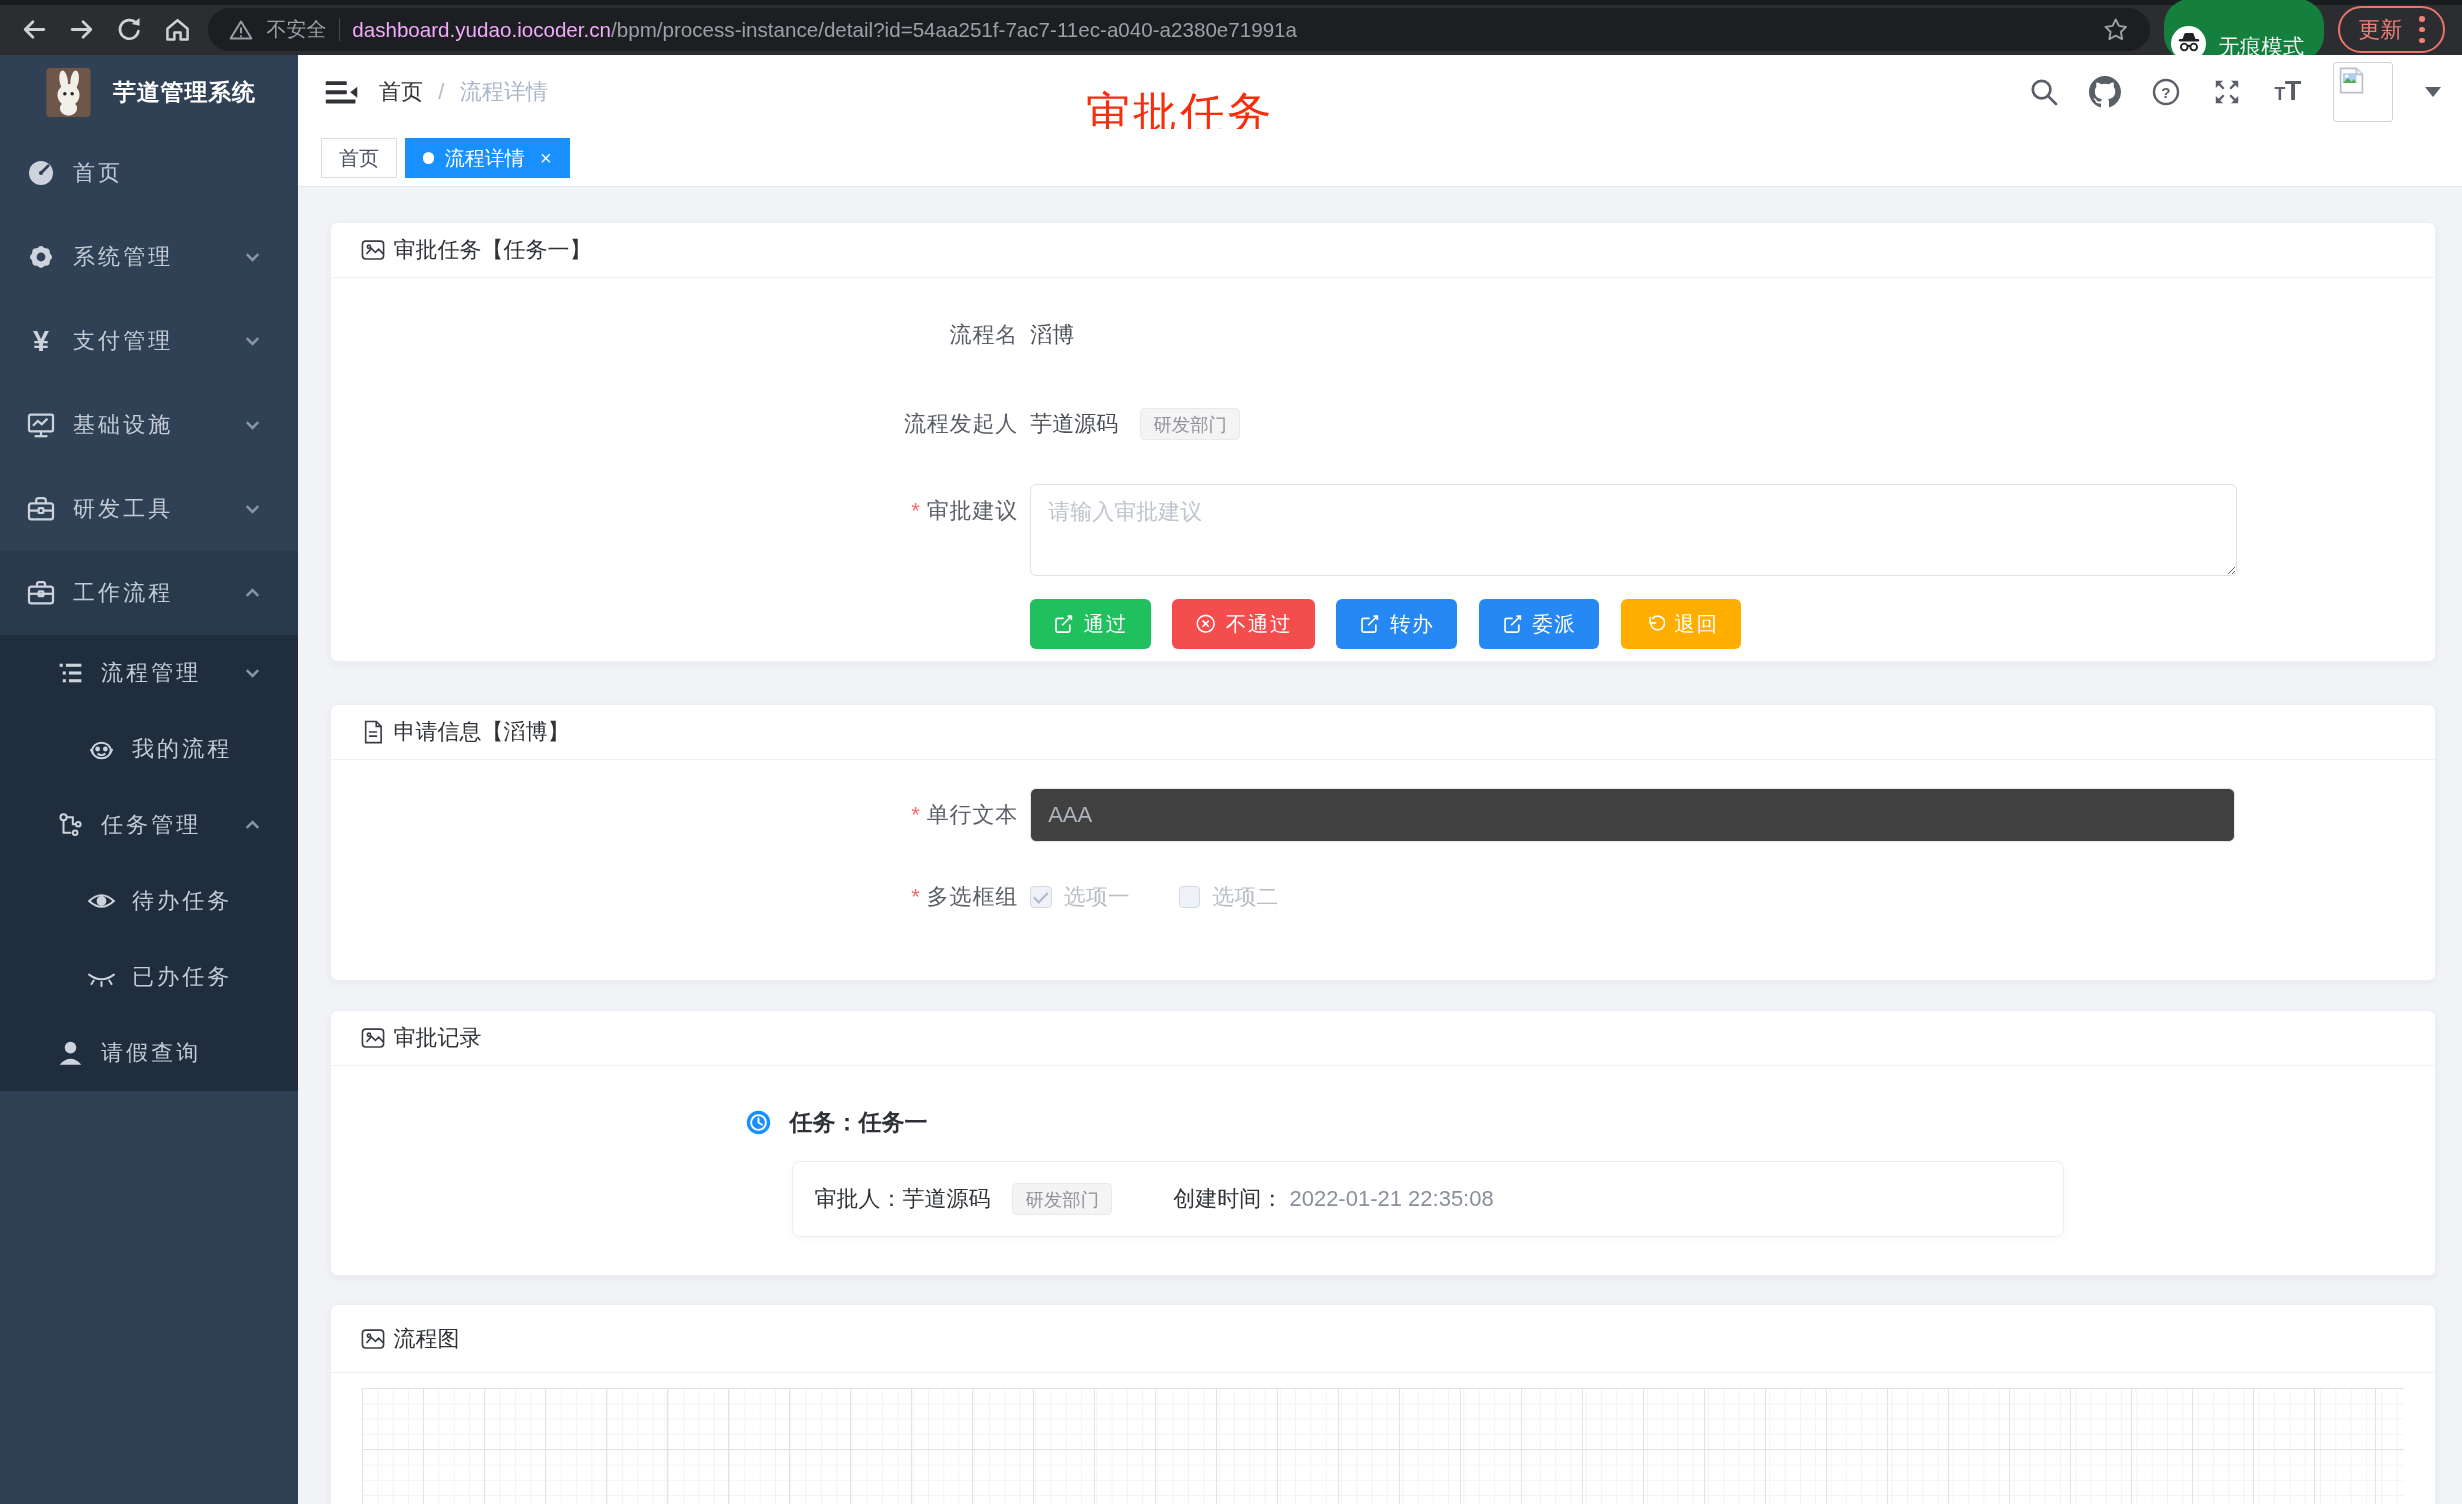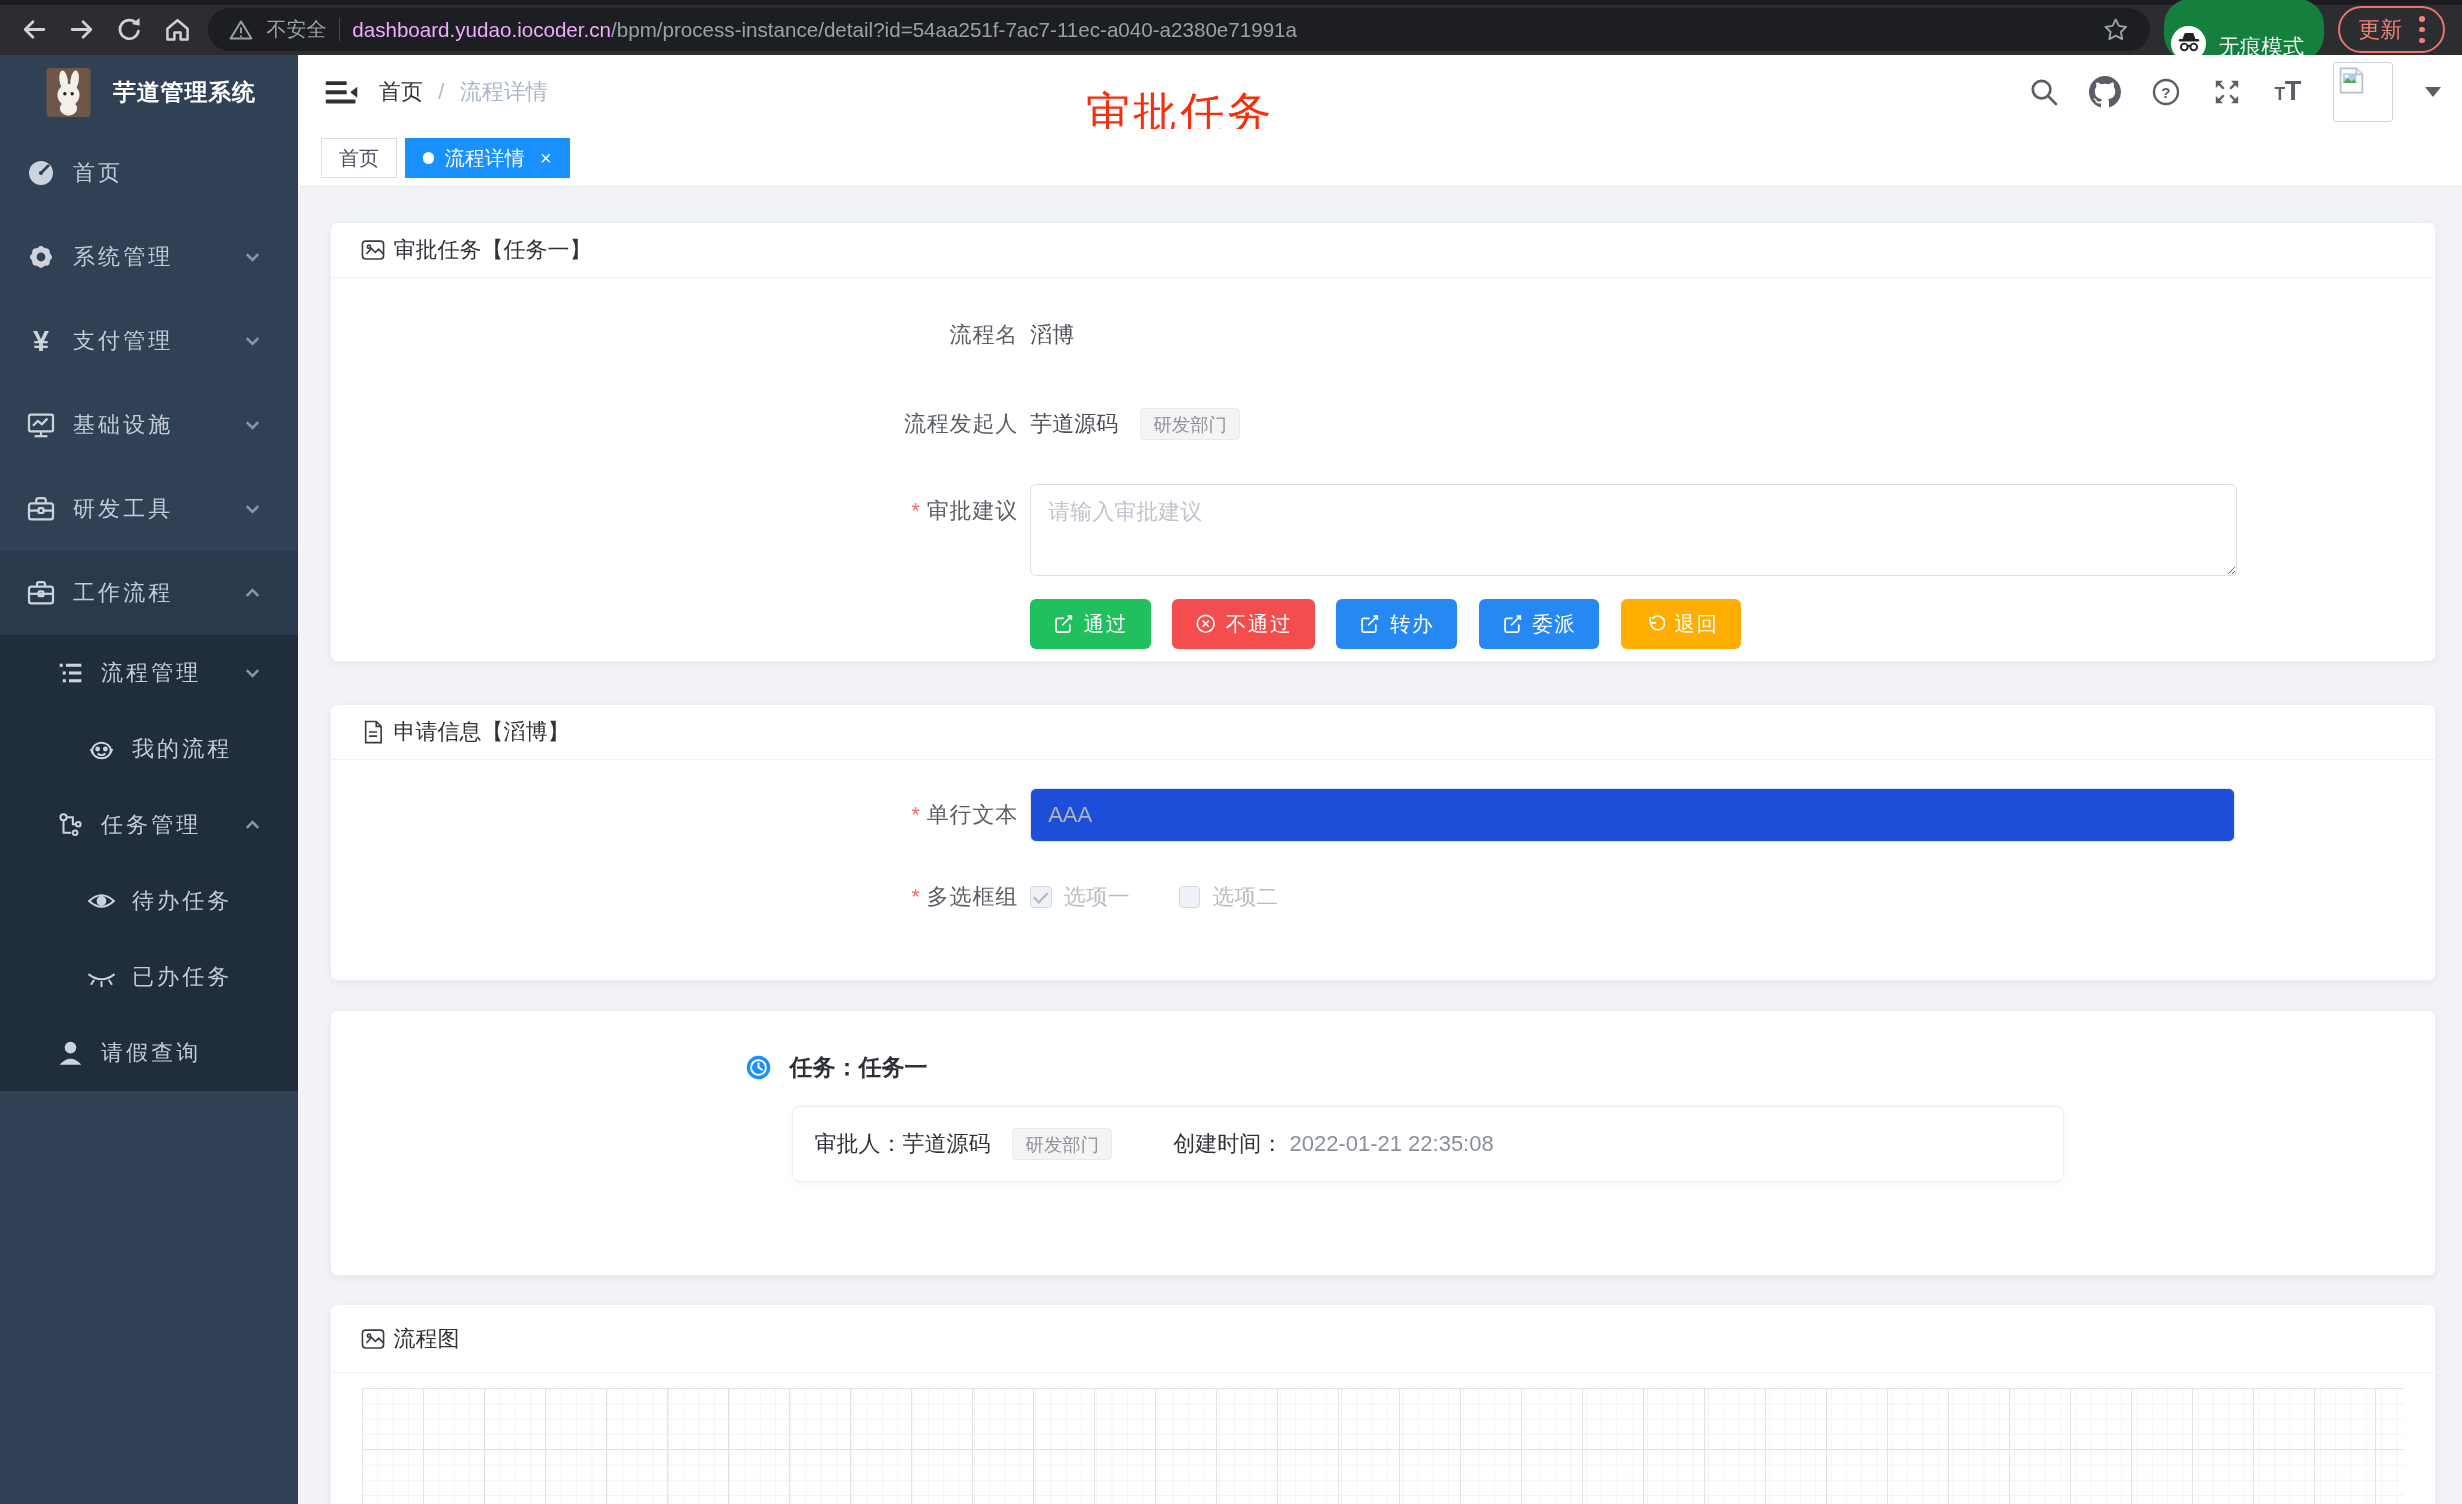--- a/index.html
+++ b/index.html
@@ -69,21 +69,21 @@
   .flabel{width:687px;text-align:right;font-size:22px;color:#5a5e66;flex:0 0 auto;letter-spacing:0.8px;}
   .req{color:#f56c6c;margin-right:6.1px;font-size:22px;}
   .fval{margin-left:12.2px;font-size:22px;color:#4a4e55;display:flex;align-items:center;}
   .tag{display:inline-block;margin-left:22px;padding:0 12.2px;height:32px;line-height:31px;background:#f4f4f5;border:0.8px solid #e9e9eb;border-radius:4.6px;font-size:18.4px;color:#909399;box-sizing:border-box;white-space:nowrap;}
   .suggest-ta{margin-left:12.2px;width:1207px;height:92px;border:0.8px solid #dcdfe6;border-radius:6.1px;font-size:22px;padding:12.2px 17px;color:#606266;box-sizing:border-box;resize:both;font-family:inherit;}
   .suggest-ta::placeholder{color:#bfc4cd;}
   .btnrow{display:flex;gap:21.4px;margin:23px 0 0 699px;}
   .btn{height:50px;border:none;border-radius:6.1px;color:#fff;font-size:20.6px;display:inline-flex;align-items:center;gap:9.2px;padding:0 23px;cursor:pointer;letter-spacing:1.5px;}
   .btn svg{width:21.4px;height:21.4px;}
   .b-green{background:#21c05f;} .b-red{background:#f34d4e;} .b-blue{background:#2688f3;} .b-yellow{background:#ffae00;}
-  .dis-input{margin-left:12.2px;width:1205px;height:54px;background:#1d4ed8;border:0.8px solid #e4e7ed;border-radius:6.1px;color:#aeb3bb;font-size:22px;padding:0 17px;box-sizing:border-box;}
+  .dis-input{margin-left:12.2px;width:1205px;height:54px;background:#404040;border:0.8px solid #e4e7ed;border-radius:6.1px;color:#aeb3bb;font-size:22px;padding:0 17px;box-sizing:border-box;}
   .cbgroup{margin-left:12.2px;display:flex;align-items:center;gap:49px;}
   .cbopt{display:flex;align-items:center;gap:12.2px;color:#b9bdc5;font-size:22px;}
   .cbox{width:21.4px;height:21.4px;border:0.8px solid #d4d9e1;border-radius:3.8px;background:#eef1f8;box-sizing:border-box;position:relative;}
   .cbox.checked::after{content:"";position:absolute;left:6.1px;top:1.5px;width:6.1px;height:11.5px;border:solid #b2b8c2;border-width:0 2.3px 2.3px 0;transform:rotate(45deg);}
   .tlrow{display:flex;align-items:center;gap:18.4px;margin:41px 0 0 415px;font-size:23px;color:#2d3136;font-weight:bold;}
   .clock{width:25px;height:25px;flex:0 0 auto;}
   .recbox{margin:23px 0 0 461px;width:1272px;height:76px;border:0.8px solid #e9edf4;border-radius:7.6px;box-shadow:0 1.5px 7.6px rgba(0,0,0,.04);display:flex;align-items:center;padding:0 21.4px;font-size:22px;color:#2f3337;box-sizing:border-box;}
   .recbox .time-lbl{margin-left:61px;}
   .recbox .time-val{color:#8a909a;margin-left:6.1px;}
   .bpmn-grid{margin:15.3px 31px;height:321px;background-color:#fff;
@@ -525,20 +525,30 @@
           <span class="cbopt">
               <span class="cbox"></span>
               <span>选项二</span>
             </span>
         </span>
       </div>
     </div>
   </div>
 
   <div class="card" style="top:823px;height:266px;">
+    <div class="card-h">
+      <span class="cic">
+        <svg viewBox="0 0 32 32" fill="none" stroke="currentColor" stroke-width="2">
+            <rect x="3" y="5" width="26" height="22" rx="4"></rect>
+            <path d="M8 21 l6-7 5 5 4-4 6 6"></path>
+            <circle cx="11" cy="12" r="2"></circle>
+          </svg>
+      </span>
+      <span>审批记录</span>
+    </div>
     <div class="tlrow">
       <svg class="clock" viewBox="0 0 32 32">
           <circle cx="16" cy="16" r="15" fill="#1890ff"></circle>
           <circle cx="16" cy="16" r="9.5" fill="none" stroke="#fff" stroke-width="2.4"></circle>
           <path d="M16 10.5 v5.5 l4.5 2.8" fill="none" stroke="#fff" stroke-width="2.4" stroke-linecap="round"></path>
         </svg>
       <span>任务：任务一</span>
     </div>
     <div class="recbox">
       <span>审批人：</span>

